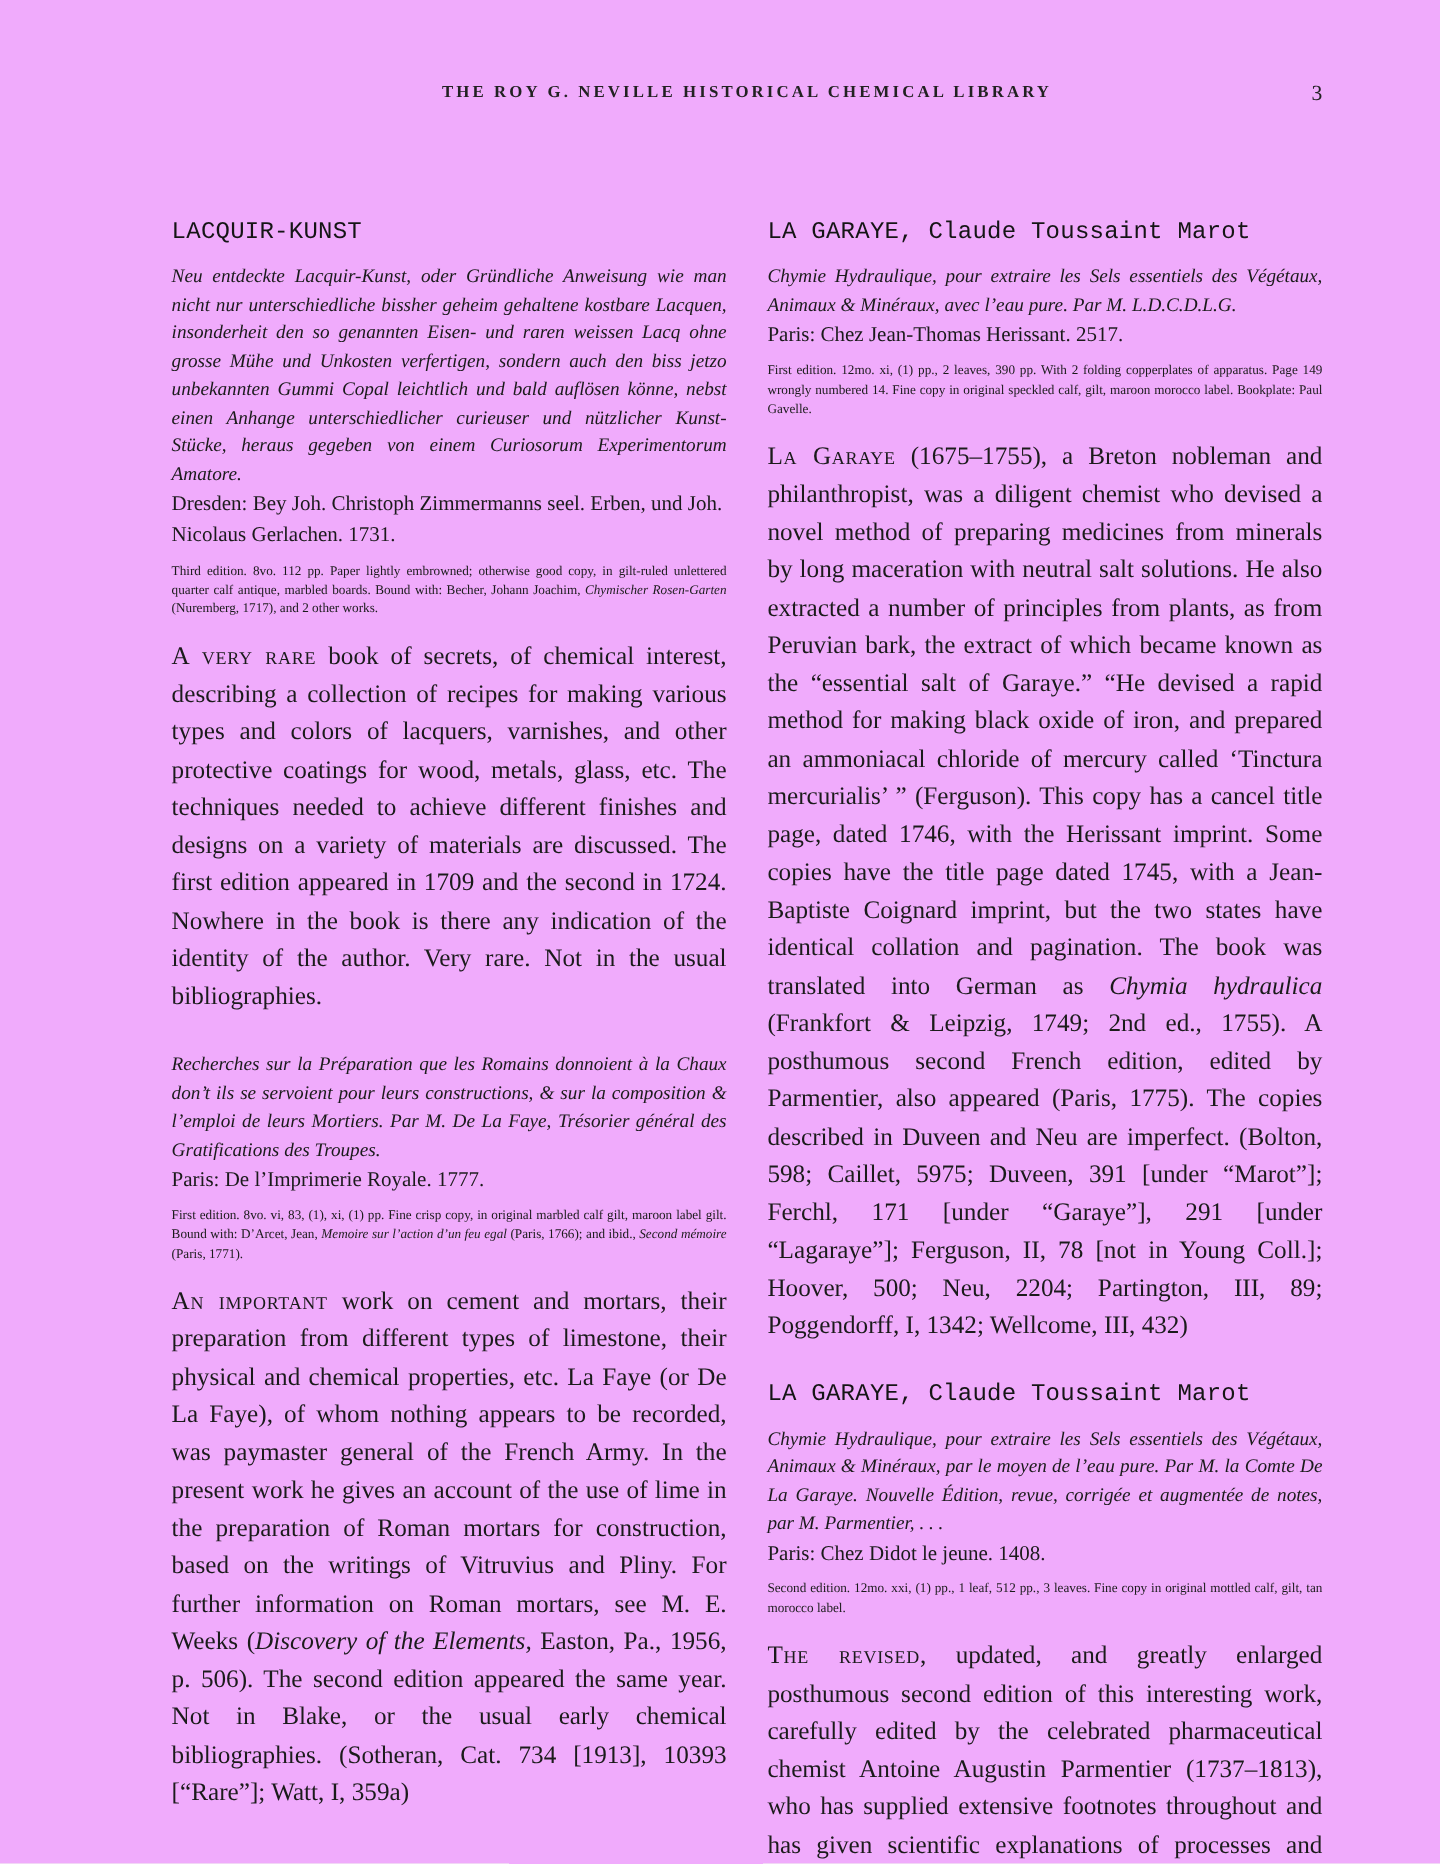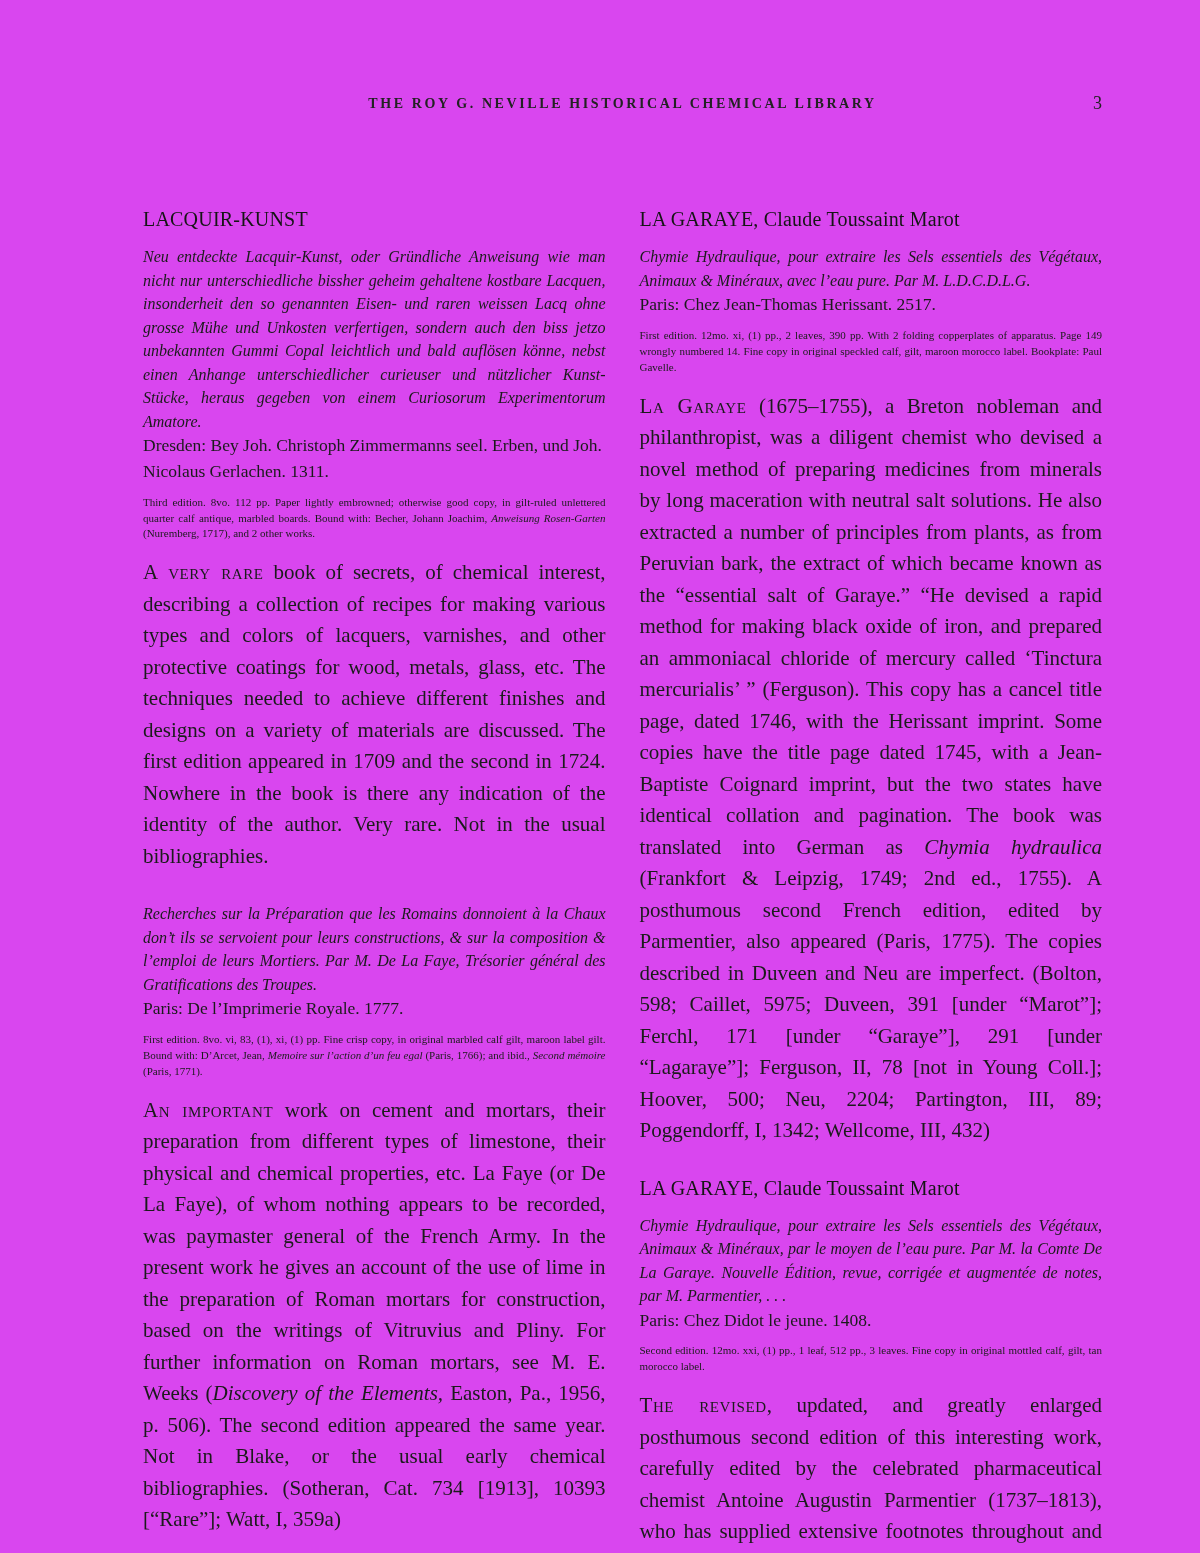--- a/index.html
+++ b/index.html
@@ -3,22 +3,22 @@
 <meta charset="utf-8">
 <style>
   * { margin: 0; padding: 0; box-sizing: border-box; }
   html, body { background: #f4f4f2; }
   body { font-family: "Liberation Serif", "DejaVu Serif", serif; color: #1b1b1b; }
   .page {
     position: relative;
     width: 1200px;
     height: 1553px;
     margin: 0 auto;
-    background: #d946ef;
-    padding: 96px 98px 40px 143px;
+    background: #f0abfc;
+    padding: 70px 98px 40px 143px;
     overflow: hidden;
   }
   .running-head-row {
     position: relative;
     width: 100%;
     height: 24px;
   }
   .running-head {
     text-align: center;
     font-size: 14px;
@@ -35,21 +35,21 @@
     color: #222;
   }
   .columns {
     display: flex;
     gap: 34px;
     margin-top: 88px;
   }
   .column { flex: 1; min-width: 0; }
   .entry { margin-bottom: 30px; }
   .entry-heading {
-    font-family: Liberation Serif, serif;
+    font-family: Liberation Mono, monospace;
     font-size: 20px;
     font-weight: normal;
     color: #151515;
     margin-bottom: 14px;
     letter-spacing: 0.2px;
   }
   .title {
     font-style: italic;
     font-size: 16px;
     line-height: 1.47;
@@ -85,22 +85,22 @@
     <div class="page-number">3</div>
   </header>
 
   <div class="columns">
 
     <div class="column">
 
       <article class="entry">
         <h2 class="entry-heading">LACQUIR-KUNST</h2>
         <p class="title">Neu entdeckte Lacquir-Kunst, oder Gründliche Anweisung wie man nicht nur unterschiedliche bissher geheim gehaltene kostbare Lacquen, insonderheit den so genannten Eisen- und raren weissen Lacq ohne grosse Mühe und Unkosten verfertigen, sondern auch den biss jetzo unbekannten Gummi Copal leichtlich und bald auflösen könne, nebst einen Anhange unterschiedlicher curieuser und nützlicher Kunst-Stücke, heraus gegeben von einem Curiosorum Experimentorum Amatore.</p>
-        <p class="imprint">Dresden: Bey Joh. Christoph Zimmermanns seel. Erben, und Joh. Nicolaus Gerlachen. 1311.</p>
-        <p class="collation"><span>Third edition. 8vo. 112 pp. Paper lightly embrowned; otherwise good copy, in gilt-ruled unlettered quarter calf antique, marbled boards. Bound with: Becher, Johann Joachim, </span><span class="i">Anweisung Rosen-Garten</span><span> (Nuremberg, 1717), and 2 other works.</span></p>
+        <p class="imprint">Dresden: Bey Joh. Christoph Zimmermanns seel. Erben, und Joh. Nicolaus Gerlachen. 1731.</p>
+        <p class="collation"><span>Third edition. 8vo. 112 pp. Paper lightly embrowned; otherwise good copy, in gilt-ruled unlettered quarter calf antique, marbled boards. Bound with: Becher, Johann Joachim, </span><span class="i">Chymischer Rosen-Garten</span><span> (Nuremberg, 1717), and 2 other works.</span></p>
         <p class="body-para"><span class="sc">A very rare</span><span> book of secrets, of chemical interest, describing a collection of recipes for making various types and colors of lacquers, varnishes, and other protective coatings for wood, metals, glass, etc. The techniques needed to achieve different finishes and designs on a variety of materials are discussed. The first edition appeared in 1709 and the second in 1724. Nowhere in the book is there any indication of the identity of the author. Very rare. Not in the usual bibliographies.</span></p>
       </article>
 
       <article class="entry">
         <p class="title">Recherches sur la Préparation que les Romains donnoient à la Chaux don’t ils se servoient pour leurs constructions, &amp; sur la composition &amp; l’emploi de leurs Mortiers. Par M. De La Faye, Trésorier général des Gratifications des Troupes.</p>
         <p class="imprint">Paris: De l’Imprimerie Royale. 1777.</p>
         <p class="collation"><span>First edition. 8vo. vi, 83, (1), xi, (1) pp. Fine crisp copy, in original marbled calf gilt, maroon label gilt. Bound with: D’Arcet, Jean, </span><span class="i">Memoire sur l’action d’un feu egal</span><span> (Paris, 1766); and ibid., </span><span class="i">Second mémoire</span><span> (Paris, 1771).</span></p>
         <p class="body-para"><span class="sc">An important</span><span> work on cement and mortars, their preparation from different types of limestone, their physical and chemical properties, etc. La Faye (or De La Faye), of whom nothing appears to be recorded, was paymaster general of the French Army. In the present work he gives an account of the use of lime in the preparation of Roman mortars for construction, based on the writings of Vitruvius and Pliny. For further information on Roman mortars, see M. E. Weeks (</span><span class="i">Discovery of the Elements,</span><span> Easton, Pa., 1956, p. 506). The second edition appeared the same year. Not in Blake, or the usual early chemical bibliographies. (Sotheran, Cat. 734 [1913], 10393 [“Rare”]; Watt, I, 359a)</span></p>
       </article>
 

